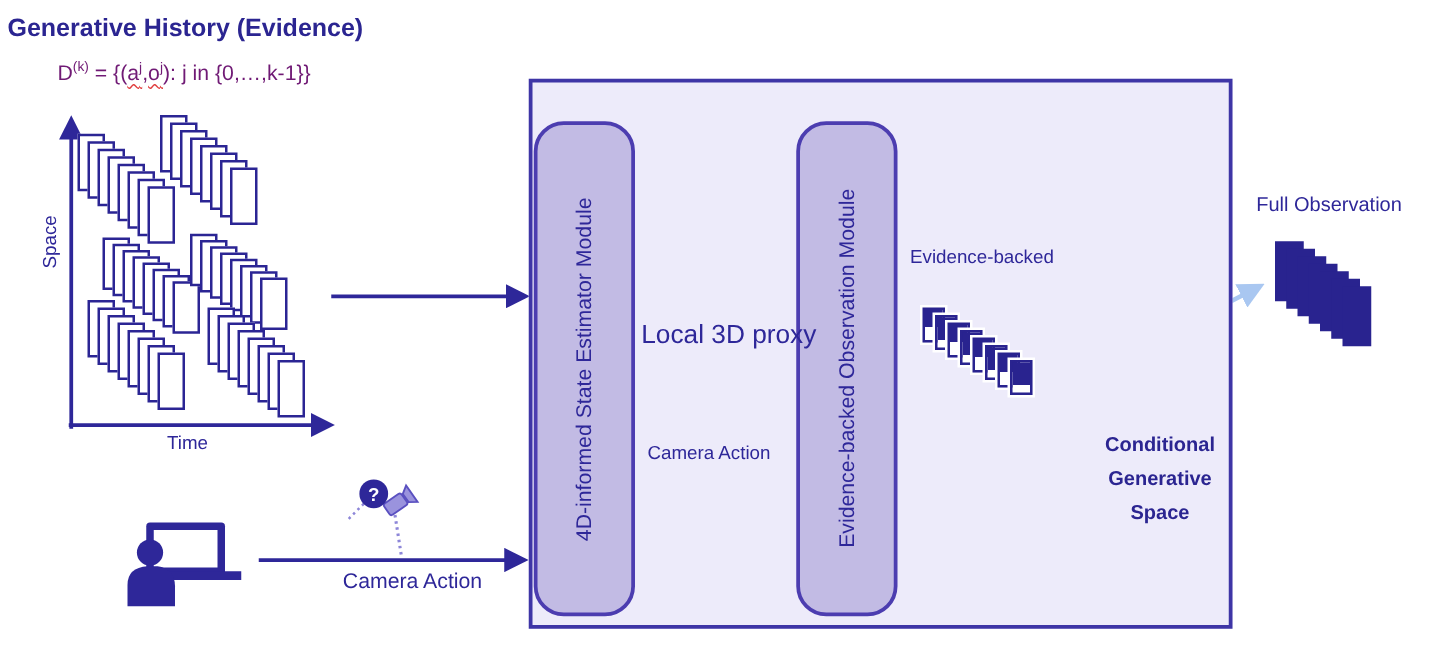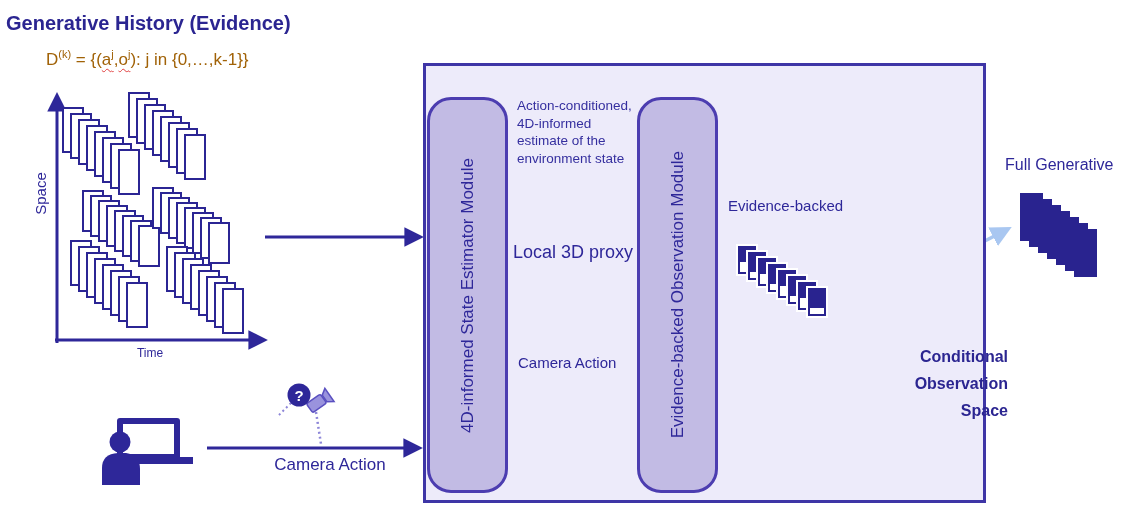--- a/index.html
+++ b/index.html
@@ -2,47 +2,47 @@
 <html><head>
 <meta charset="utf-8">
 <style>
   html,body{margin:0;padding:0;background:#fff;}
   .canvas{position:relative;width:1144px;height:516px;background:#fff;overflow:hidden;
           font-family:"Liberation Sans", sans-serif;color:#2e2799;}
   .abs{position:absolute;}
   svg.overlay{position:absolute;left:0;top:0;width:1144px;height:516px;pointer-events:none;}
 
   .hist-title{left:6px;top:12px;font-size:20px;font-weight:bold;color:#2b2591;white-space:nowrap;}
-  .formula{left:46px;top:48px;font-size:17px;color:#a16207;white-space:nowrap;}
+  .formula{left:46px;top:48px;font-size:17px;color:#701a75;white-space:nowrap;}
   .formula sup{font-size:11px;}
   .sq{text-decoration-line:underline;text-decoration-style:wavy;text-decoration-color:#e03e3e;text-underline-offset:3px;text-decoration-thickness:1px;}
   .space-label{left:8px;top:185px;width:64px;text-align:center;font-size:15px;transform:rotate(-90deg);transform-origin:center;}
-  .time-label{left:100px;top:346px;width:100px;text-align:center;font-size:12px;}
+  .time-label{left:100px;top:346px;width:100px;text-align:center;font-size:15px;}
 
   .frame{position:absolute;box-sizing:border-box;}
   .hist{background:#fff;border:2.5px solid #2b2594;}
   .partial{border:2px solid #29238f;box-shadow:0 0 0 2px #fff;background:linear-gradient(180deg,#29238f 0 58%,#fff 58%);}
   .partial:nth-child(even){background:linear-gradient(180deg,#29238f 0 74%,#fff 74%);}
   .solid{background:#29238f;}
 
   .camera-action-outer{left:230px;top:455px;width:200px;text-align:center;font-size:17px;}
 
   .aw4re-box{left:423px;top:63px;width:563px;height:440px;background:#edebfa;border:3px solid #3e35a6;box-sizing:border-box;}
   .aw4re-title{left:520px;top:10px;width:260px;text-align:center;font-size:37px;font-weight:bold;color:#2e2799;letter-spacing:0.5px;}
   .module{position:absolute;width:81px;height:396px;top:97px;background:#c2bbe4;border:3px solid #4c3db0;border-radius:24px;box-sizing:border-box;display:flex;align-items:center;justify-content:center;}
   .module .vtext{writing-mode:vertical-rl;transform:rotate(180deg);font-size:17px;color:#2e2799;white-space:nowrap;}
   .mod1{left:427px;}
   .mod2{left:637px;}
 
   .estimate-text{left:517px;top:97px;width:126px;font-size:13.5px;line-height:17.5px;color:#352f9f;}
-  .proxy-label{left:513px;top:242px;font-size:18px;white-space:nowrap;}
+  .proxy-label{left:513px;top:256px;font-size:21px;white-space:nowrap;}
   .camera-action-inner{left:518px;top:354px;font-size:15px;white-space:nowrap;}
 
   .partial-obs-label{left:728px;top:194px;font-size:15px;line-height:23px;white-space:nowrap;}
-  .cgom{left:848px;top:343px;width:160px;text-align:right;font-size:16px;font-weight:bold;line-height:27px;color:#2b2591;}
+  .cgom{left:848px;top:343px;width:160px;text-align:center;font-size:16px;font-weight:bold;line-height:27px;color:#2b2591;}
   .full-obs-label{left:1005px;top:156px;width:139px;font-size:16px;white-space:nowrap;}
 </style>
 </head>
 <body>
 
 <div class="canvas">
 
   <svg class="overlay">
     <defs>
       <marker id="arrD" viewBox="0 0 10 10" refX="8" refY="5" markerWidth="6.5" markerHeight="6.5" orient="auto-start-reverse">
@@ -191,45 +191,44 @@
   <div class="abs camera-action-outer">Camera Action</div>
 
 
   <div class="module mod1">
     <span class="vtext">4D-informed State Estimator Module</span>
   </div>
   <div class="module mod2">
     <span class="vtext">Evidence-backed Observation Module</span>
   </div>
 
-  <div class="abs estimate-text">Action-conditioned, 4D-informed estimate of the environment state</div>
   <div class="abs proxy-label">Local 3D proxy</div>
   <div class="abs camera-action-inner">Camera Action</div>
 
   <div class="abs partial-obs-label">
     <div>Evidence-backed</div>
   </div>
   <div class="abs" style="left:0;top:0;width:0;height:0;" id="partial-frames">
       <div class="frame partial" style="left: 738px; top: 246px; width: 18px; height: 28px;"></div>
       <div class="frame partial" style="left: 748px; top: 252px; width: 18px; height: 28px;"></div>
       <div class="frame partial" style="left: 758px; top: 258px; width: 18px; height: 28px;"></div>
       <div class="frame partial" style="left: 768px; top: 264px; width: 18px; height: 28px;"></div>
       <div class="frame partial" style="left: 778px; top: 270px; width: 18px; height: 28px;"></div>
       <div class="frame partial" style="left: 788px; top: 276px; width: 18px; height: 28px;"></div>
       <div class="frame partial" style="left: 798px; top: 282px; width: 18px; height: 28px;"></div>
       <div class="frame partial" style="left: 808px; top: 288px; width: 18px; height: 28px;"></div>
     </div>
 
   <div class="abs cgom">
     <div>Conditional</div>
-    <div>Observation</div>
+    <div>Generative</div>
     <div>Space</div>
   </div>
 
-  <div class="abs full-obs-label">Full Generative</div>
+  <div class="abs full-obs-label">Full Observation</div>
   <div class="abs" style="left:0;top:0;width:0;height:0;" id="full-frames">
       <div class="frame solid" style="left: 1020px; top: 193px; width: 23px; height: 48px;"></div>
       <div class="frame solid" style="left: 1029px; top: 199px; width: 23px; height: 48px;"></div>
       <div class="frame solid" style="left: 1038px; top: 205px; width: 23px; height: 48px;"></div>
       <div class="frame solid" style="left: 1047px; top: 211px; width: 23px; height: 48px;"></div>
       <div class="frame solid" style="left: 1056px; top: 217px; width: 23px; height: 48px;"></div>
       <div class="frame solid" style="left: 1065px; top: 223px; width: 23px; height: 48px;"></div>
       <div class="frame solid" style="left: 1074px; top: 229px; width: 23px; height: 48px;"></div>
     </div>
 

